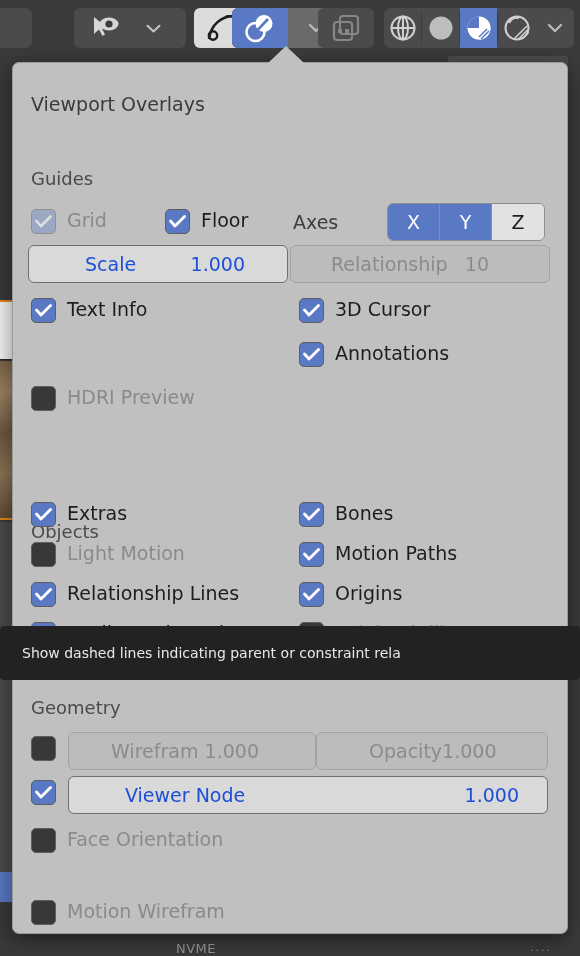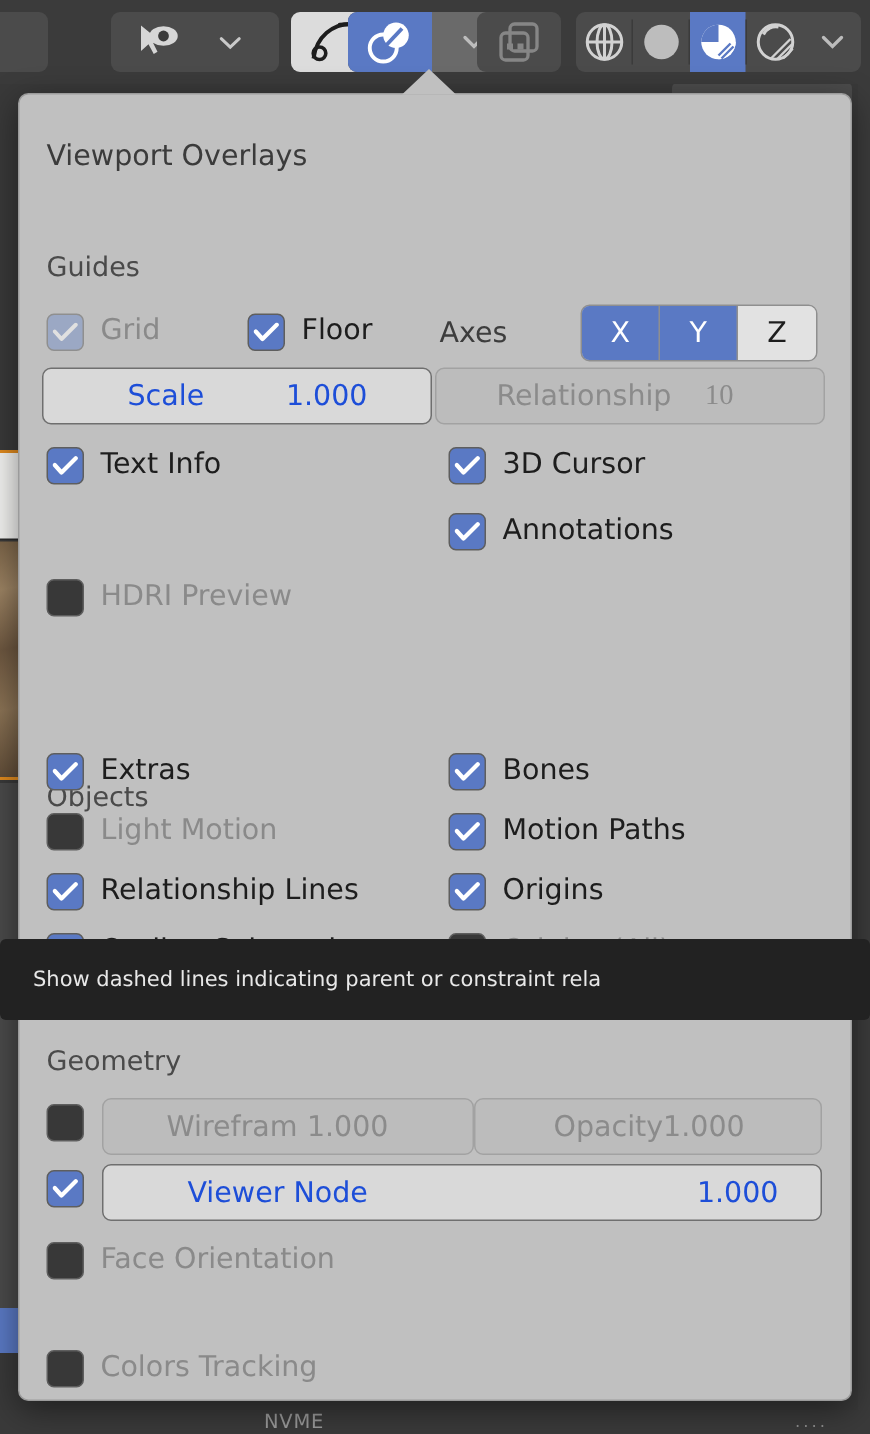--- a/index.html
+++ b/index.html
@@ -291,21 +291,21 @@
       <div class="axis on">Y</div>
       <div class="axis off">Z</div>
     </div>
 
     <div class="numfield enabled" style="left:15px; top:182px; width:260px;">
       <span style="margin-left:38px;">Scale</span>
       <span class="nv" style="margin-right:24px;">1.000</span>
     </div>
     <div class="numfield disabled" style="left:277px; top:182px; width:260px;">
       <span style="margin-left:22px;">Relationship</span>
-      <span class="nv" style="margin-right:42px;font-family:Liberation Serif, serif;">10</span>
+      <span class="nv" style="margin-right:42px;">10</span>
     </div>
 
     <div class="col2" style="left:18px; top:235px;">
       <span class="cb on">
         <svg width="17" height="13" viewBox="0 0 17 13">
             <path d="M1.5 6 L6 11 L15.5 1.5" stroke="#ffffff" stroke-width="2.8" fill="none" stroke-linecap="round" stroke-linejoin="round"></path>
           </svg>
       </span>
       <span class="cb-label">Text Info</span>
     </div>
@@ -420,21 +420,21 @@
       <span class="nv" style="margin-right:10px;">1.000</span>
     </div>
 
     <div class="col2" style="left:18px; top:765px;">
       <span class="cb off"></span>
       <span class="cb-label disabled">Face Orientation</span>
     </div>
 
     <div class="col2" style="left:18px; top:837px;">
       <span class="cb off"></span>
-      <span class="cb-label disabled">Colors Tracking</span>
+      <span class="cb-label disabled">Motion Wirefram</span>
     </div>
 
   </div>
 
   <div class="tooltip">
     <span>Show dashed lines indicating parent or constraint rela</span>
   </div>
 
 </div>
 

